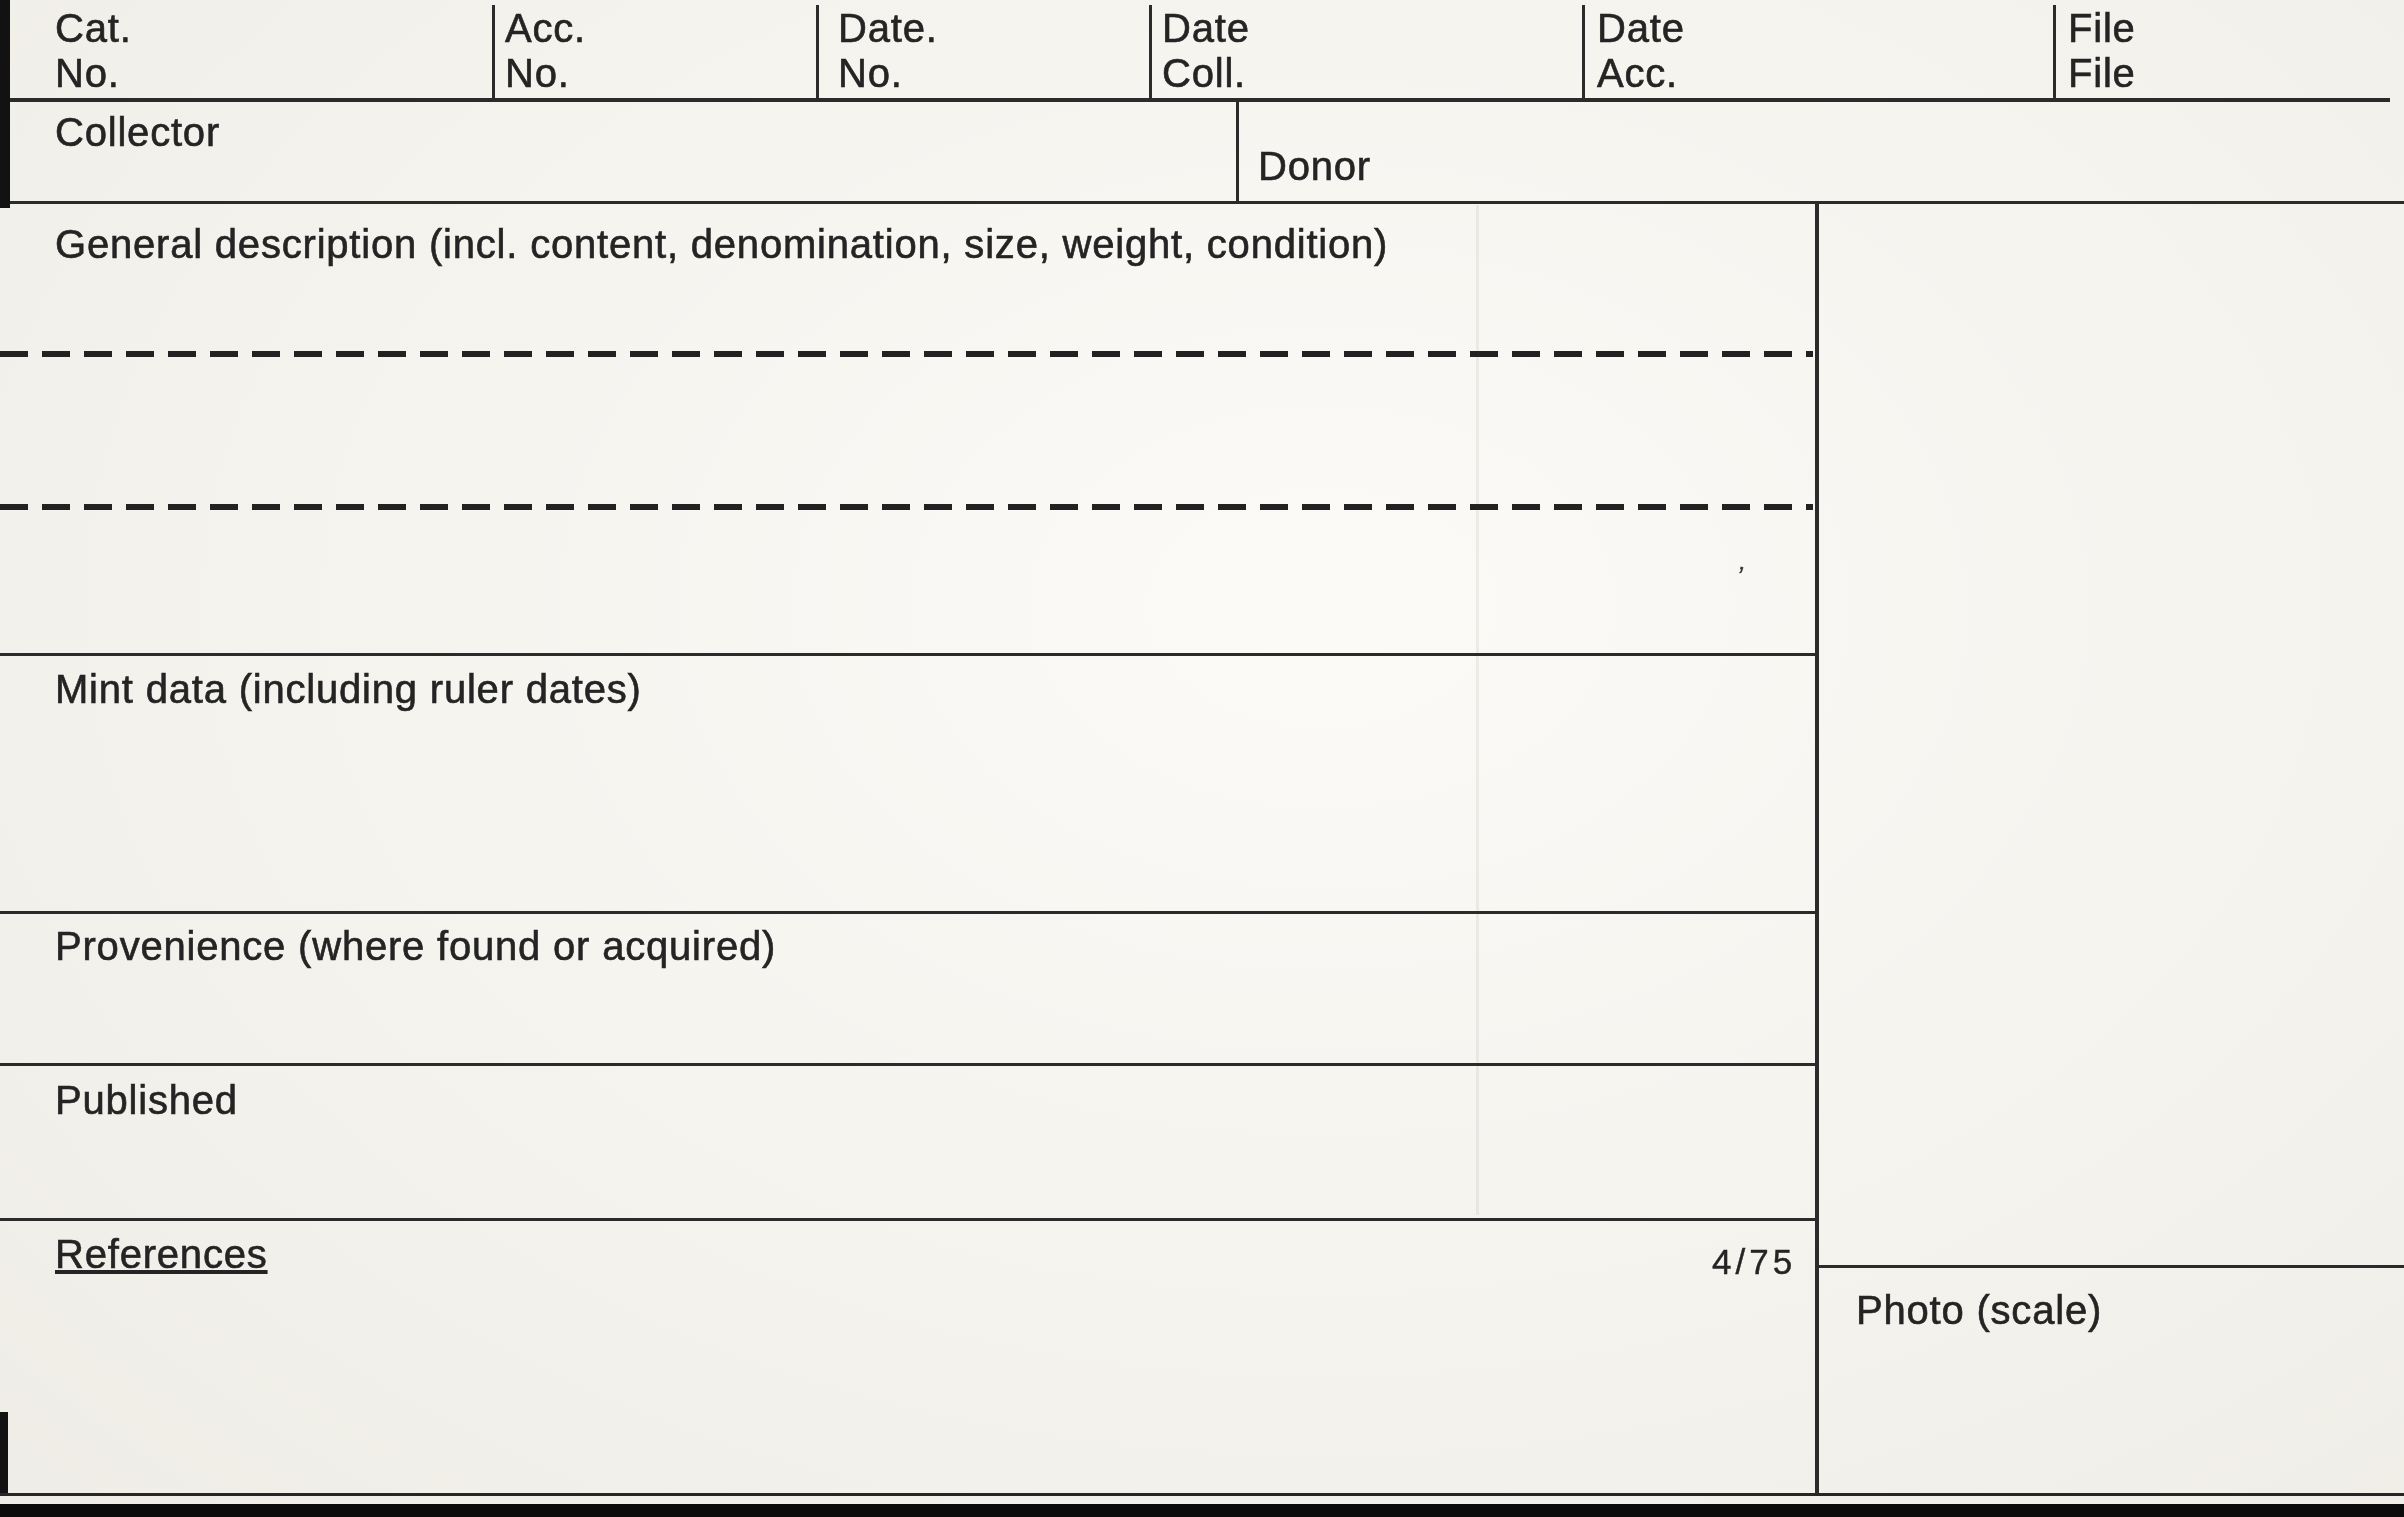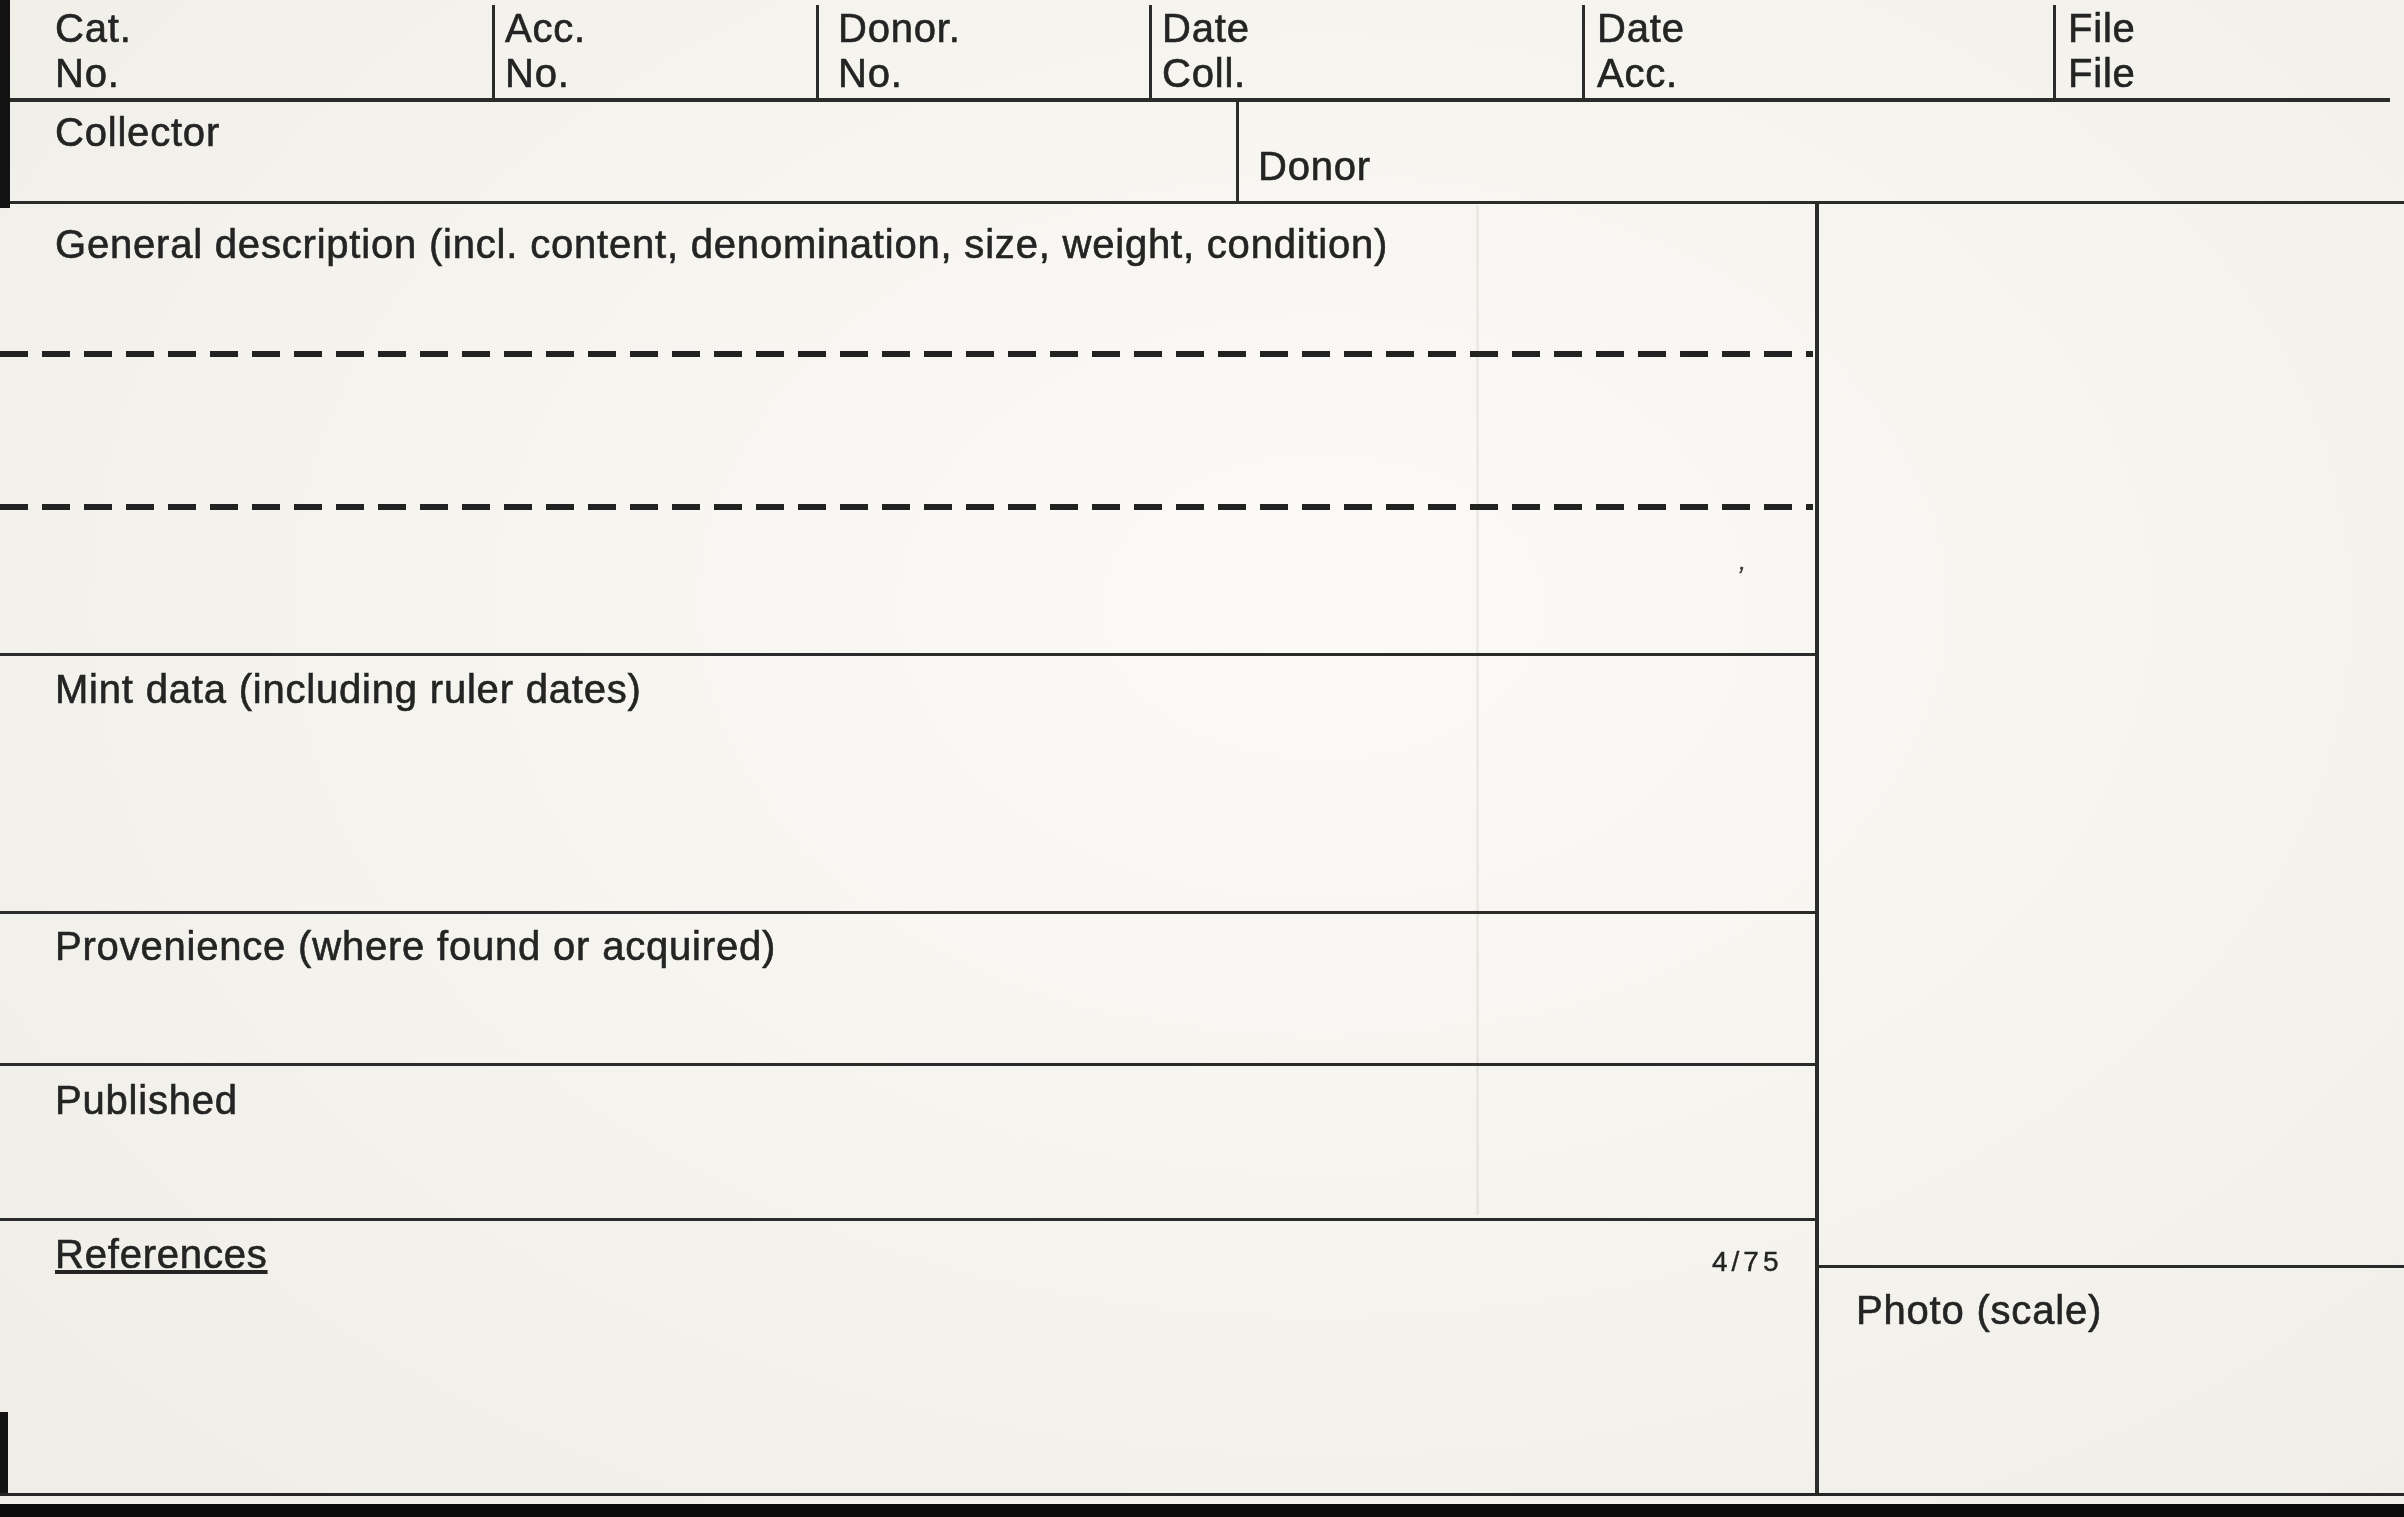--- a/index.html
+++ b/index.html
@@ -16,21 +16,21 @@
   .lbl{
     position:absolute;
     font-size:40px;
     line-height:45px;
     letter-spacing:0.8px;
     color:#242424;
     -webkit-text-stroke:0.6px #242424;
     white-space:pre;
   }
   .small{
-    font-size:28px;
+    font-size:35px;
     letter-spacing:4px;
     -webkit-text-stroke:0.4px #242424;
   }
   .hline{position:absolute;background:#2b2b2b;height:4px;}
   .thin{height:3px;}
   .vline{position:absolute;background:#2b2b2b;width:3px;}
   .dashline{
     position:absolute;height:6px;
     background:repeating-linear-gradient(90deg,#222 0 28px,transparent 28px 42px);
   }
@@ -39,21 +39,21 @@
   .area{position:absolute;}
   .stray{position:absolute;font-size:30px;color:#3a3a3a;transform:rotate(14deg);}
 </style>
 </head>
 <body>
 
 <div id="card">
 
   <div class="lbl" style="top:6px;left:55px;"><span>Cat.</span><br><span>No.</span></div>
   <div class="lbl" style="top:6px;left:505px;"><span>Acc.</span><br><span>No.</span></div>
-  <div class="lbl" style="top:6px;left:838px;"><span>Donor.</span><br><span>No.</span></div>
+  <div class="lbl" style="top:6px;left:838px;"><span>Date.</span><br><span>No.</span></div>
   <div class="lbl" style="top:6px;left:1162px;"><span>Date</span><br><span>Coll.</span></div>
   <div class="lbl" style="top:6px;left:1597px;"><span>Date</span><br><span>Acc.</span></div>
   <div class="lbl" style="top:6px;left:2068px;"><span>File</span><br><span>File</span></div>
 
   <div class="vline" style="left:492px;top:5px;height:95px;"></div>
   <div class="vline" style="left:816px;top:5px;height:95px;"></div>
   <div class="vline" style="left:1149px;top:5px;height:95px;"></div>
   <div class="vline" style="left:1582px;top:5px;height:95px;"></div>
   <div class="vline" style="left:2053px;top:5px;height:95px;"></div>
 

